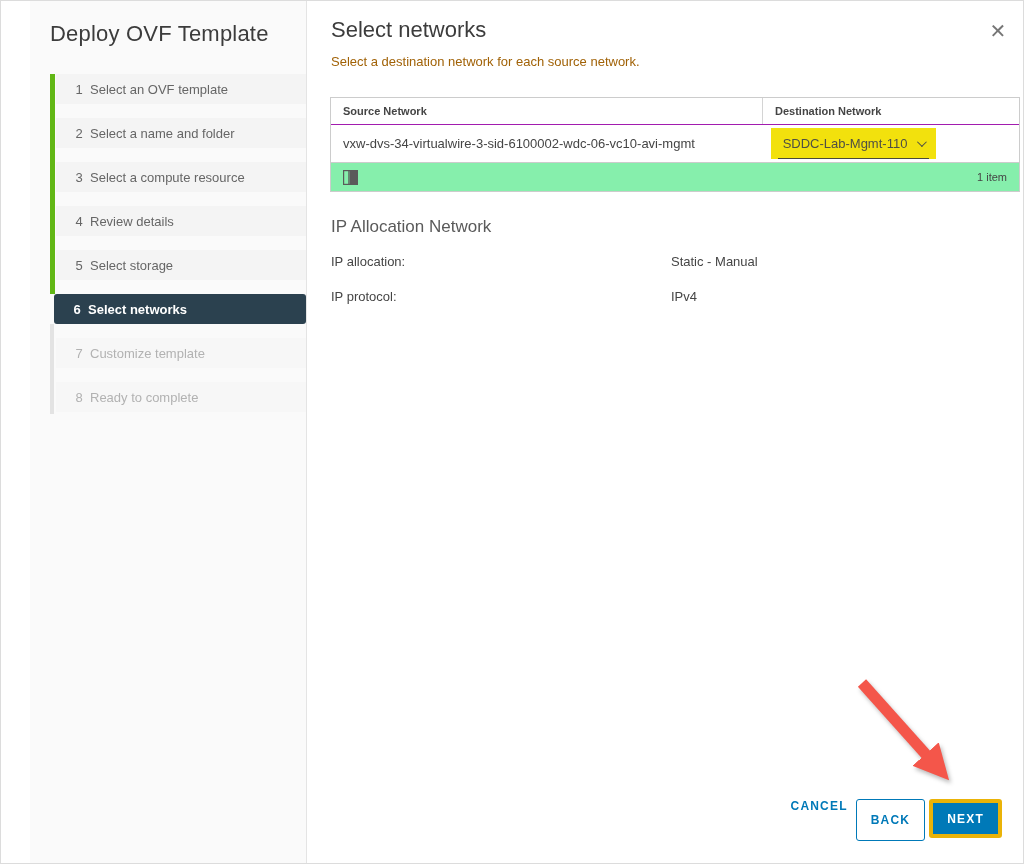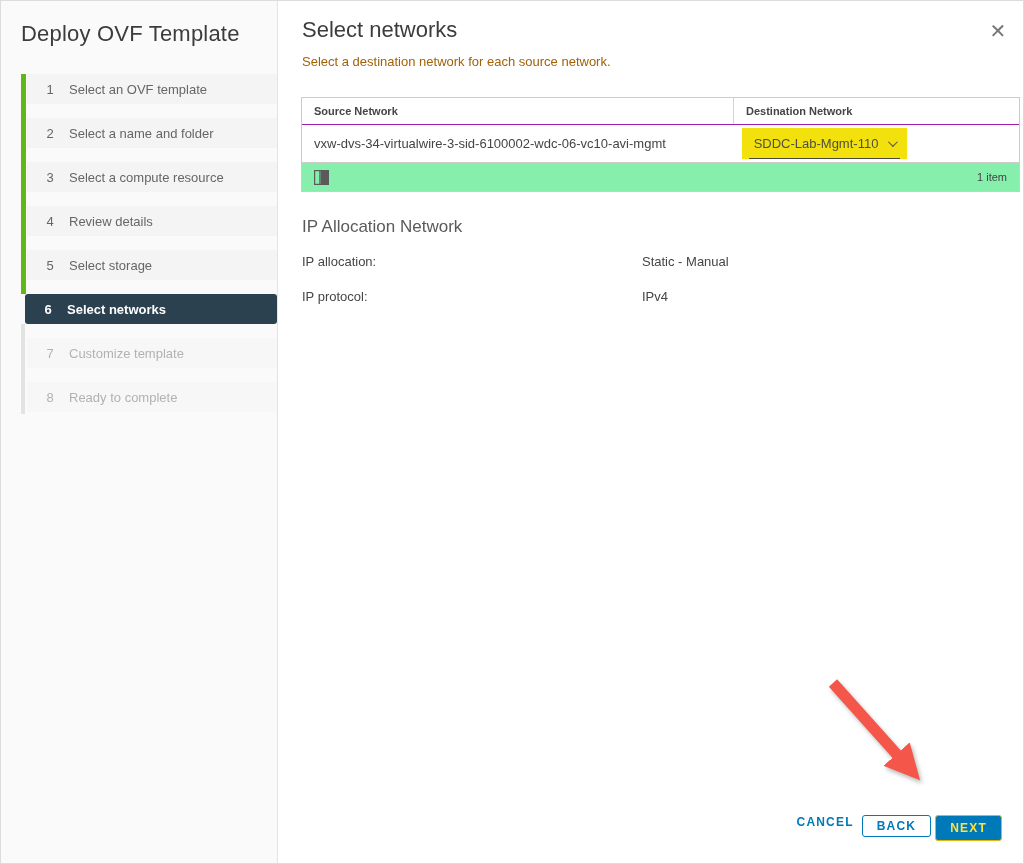--- a/index.html
+++ b/index.html
@@ -8,20 +8,21 @@
     font-family:"Liberation Sans", sans-serif;
     background:#ffffff;
     color:#454545;
     overflow:hidden;
   }
   .dialog {
     position:relative;
     width:1024px; height:864px;
     border:1px solid #dcdcdc;
     display:flex;
+    padding-left:29px;
   }
 
   
   .sidebar {
     width:277px; min-width:277px;
     background:#fafafa;
     border-right:1px solid #e4e4e4;
     padding:20px 0 0 0;
     position:relative;
   }
@@ -43,21 +44,21 @@
     position:relative;
     margin:0 0 14px 6px;
     height:30px;
     display:flex; align-items:center;
     background:#f4f4f4;
     font-size:13px;
     color:#666;
     cursor:pointer;
   }
   .step .step-num { width:22px; text-align:center; margin-left:12px; }
-  .step .step-label { margin-left:8px; }
+  .step .step-label { margin-left:0; }
   .step.active {
     background:#2b414f;
     color:#ffffff;
     font-weight:bold;
     border-radius:3px;
     margin-left:4px;
     z-index:2;
   }
   .step.pending { color:#b2b2b2; background:#f7f7f7; }
 
@@ -153,26 +154,26 @@
   }
   .btn {
     font-family:"Liberation Sans", sans-serif;
     font-size:12px; font-weight:bold; letter-spacing:1.2px;
     cursor:pointer;
   }
   .btn-link { color:#0079b8; background:none; border:none; padding:0 4px; }
   .btn-outline {
     color:#0079b8; background:#ffffff;
     border:1px solid #0079b8; border-radius:3px;
-    height:22px; padding:0 14px;
+    height:42px; padding:0 14px;
   }
   .btn-primary {
-    color:#fde047; background:#0079b8;
-    border:1px solid #eab308; border-radius:3px;
-    height:26px; padding:0 14px;
+    color:#ffffff; background:#0079b8;
+    border:4px solid #eab308; border-radius:3px;
+    height:39px; padding:0 14px;
   }
 </style>
 </head>
 <body>
 
 <div class="dialog">
 
   <aside class="sidebar">
     <h1 class="dialog-title">Deploy OVF Template</h1>
     <div class="steps">

